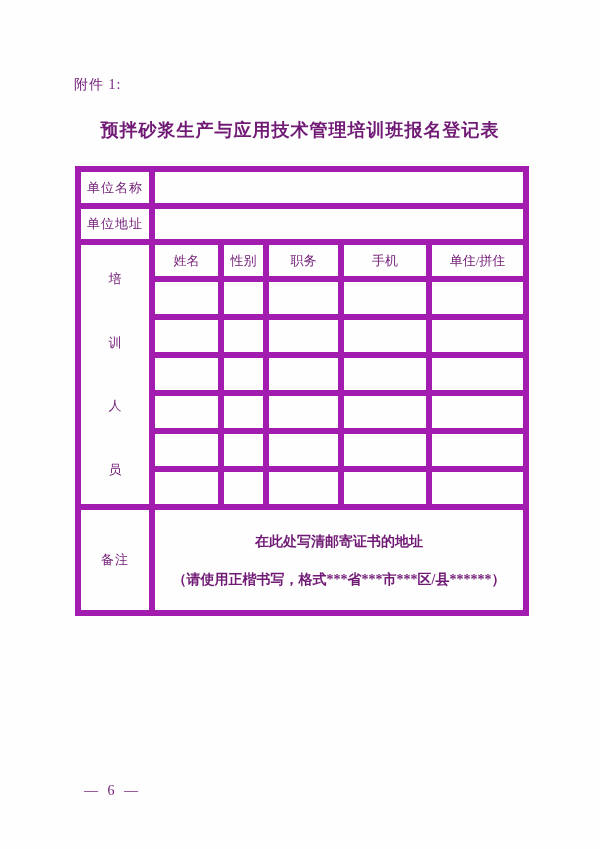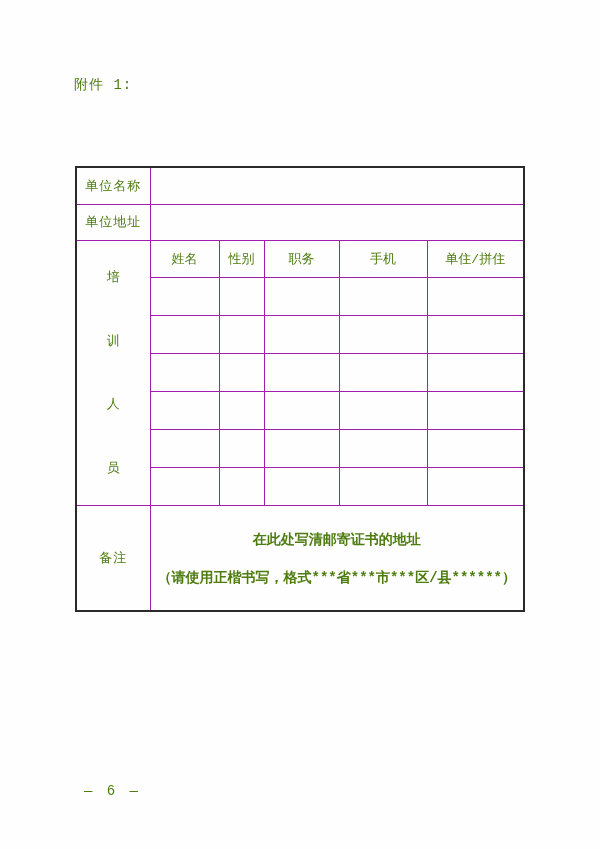--- a/index.html
+++ b/index.html
@@ -5,22 +5,22 @@
   html, body {
     margin: 0;
     padding: 0;
     background: #ffffff;
   }
   .page {
     position: relative;
     width: 600px;
     height: 849px;
     background: #fefefe;
-    color: #4d7c0f;
-    font-family: Liberation Mono, monospace;
+    color: #701a75;
+    font-family: Liberation Serif, serif;
     overflow: hidden;
   }
   .attachment-label {
     position: absolute;
     left: 74px;
     top: 76px;
     font-size: 14px;
     letter-spacing: 1px;
   }
   .doc-title {
@@ -36,21 +36,21 @@
   table.form-table {
     position: absolute;
     left: 75px;
     top: 166px;
     width: 448px;
     border-collapse: collapse;
     table-layout: fixed;
     border: 2px solid #2a2a2a;
   }
   table.form-table td, table.form-table th {
-    border: 1px solid #a21caf;
+    border: 6px solid #a21caf;
     font-size: 13px;
     font-weight: normal;
     text-align: center;
     vertical-align: middle;
     padding: 0;
   }
   tr.row-unit-name  { height: 37px; }
   tr.row-unit-addr  { height: 36px; }
   tr.row-trainee-hd { height: 37px; }
   tr.trainee-row    { height: 38px; }
@@ -110,20 +110,21 @@
     letter-spacing: 3px;
   }
 </style>
 </head>
 <body>
 
 <div class="page">
 
   <div class="attachment-label">附件 1:</div>
 
+  <div class="doc-title">预拌砂浆生产与应用技术管理培训班报名登记表</div>
 
   <table class="form-table">
     <colgroup>
       <col style="width:74px">
       <col style="width:69px">
       <col style="width:45px">
       <col style="width:75px">
       <col style="width:88px">
       <col style="width:97px">
     </colgroup>

